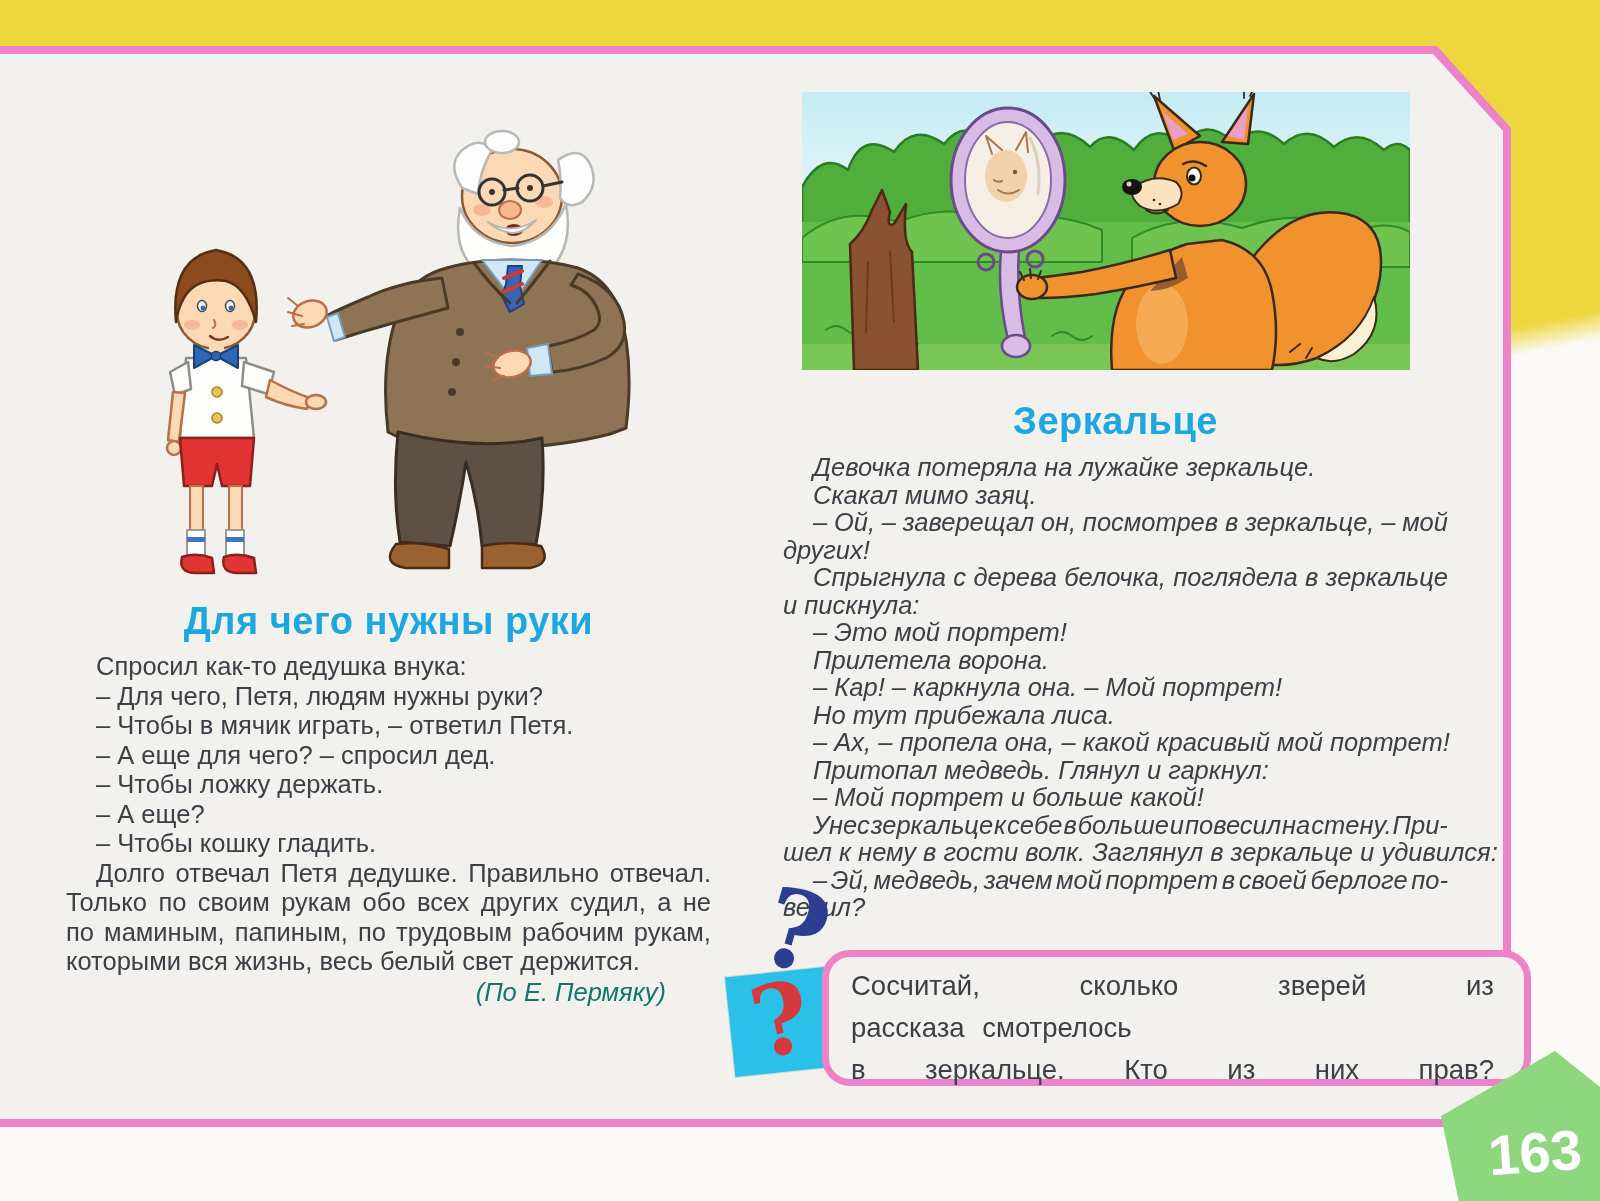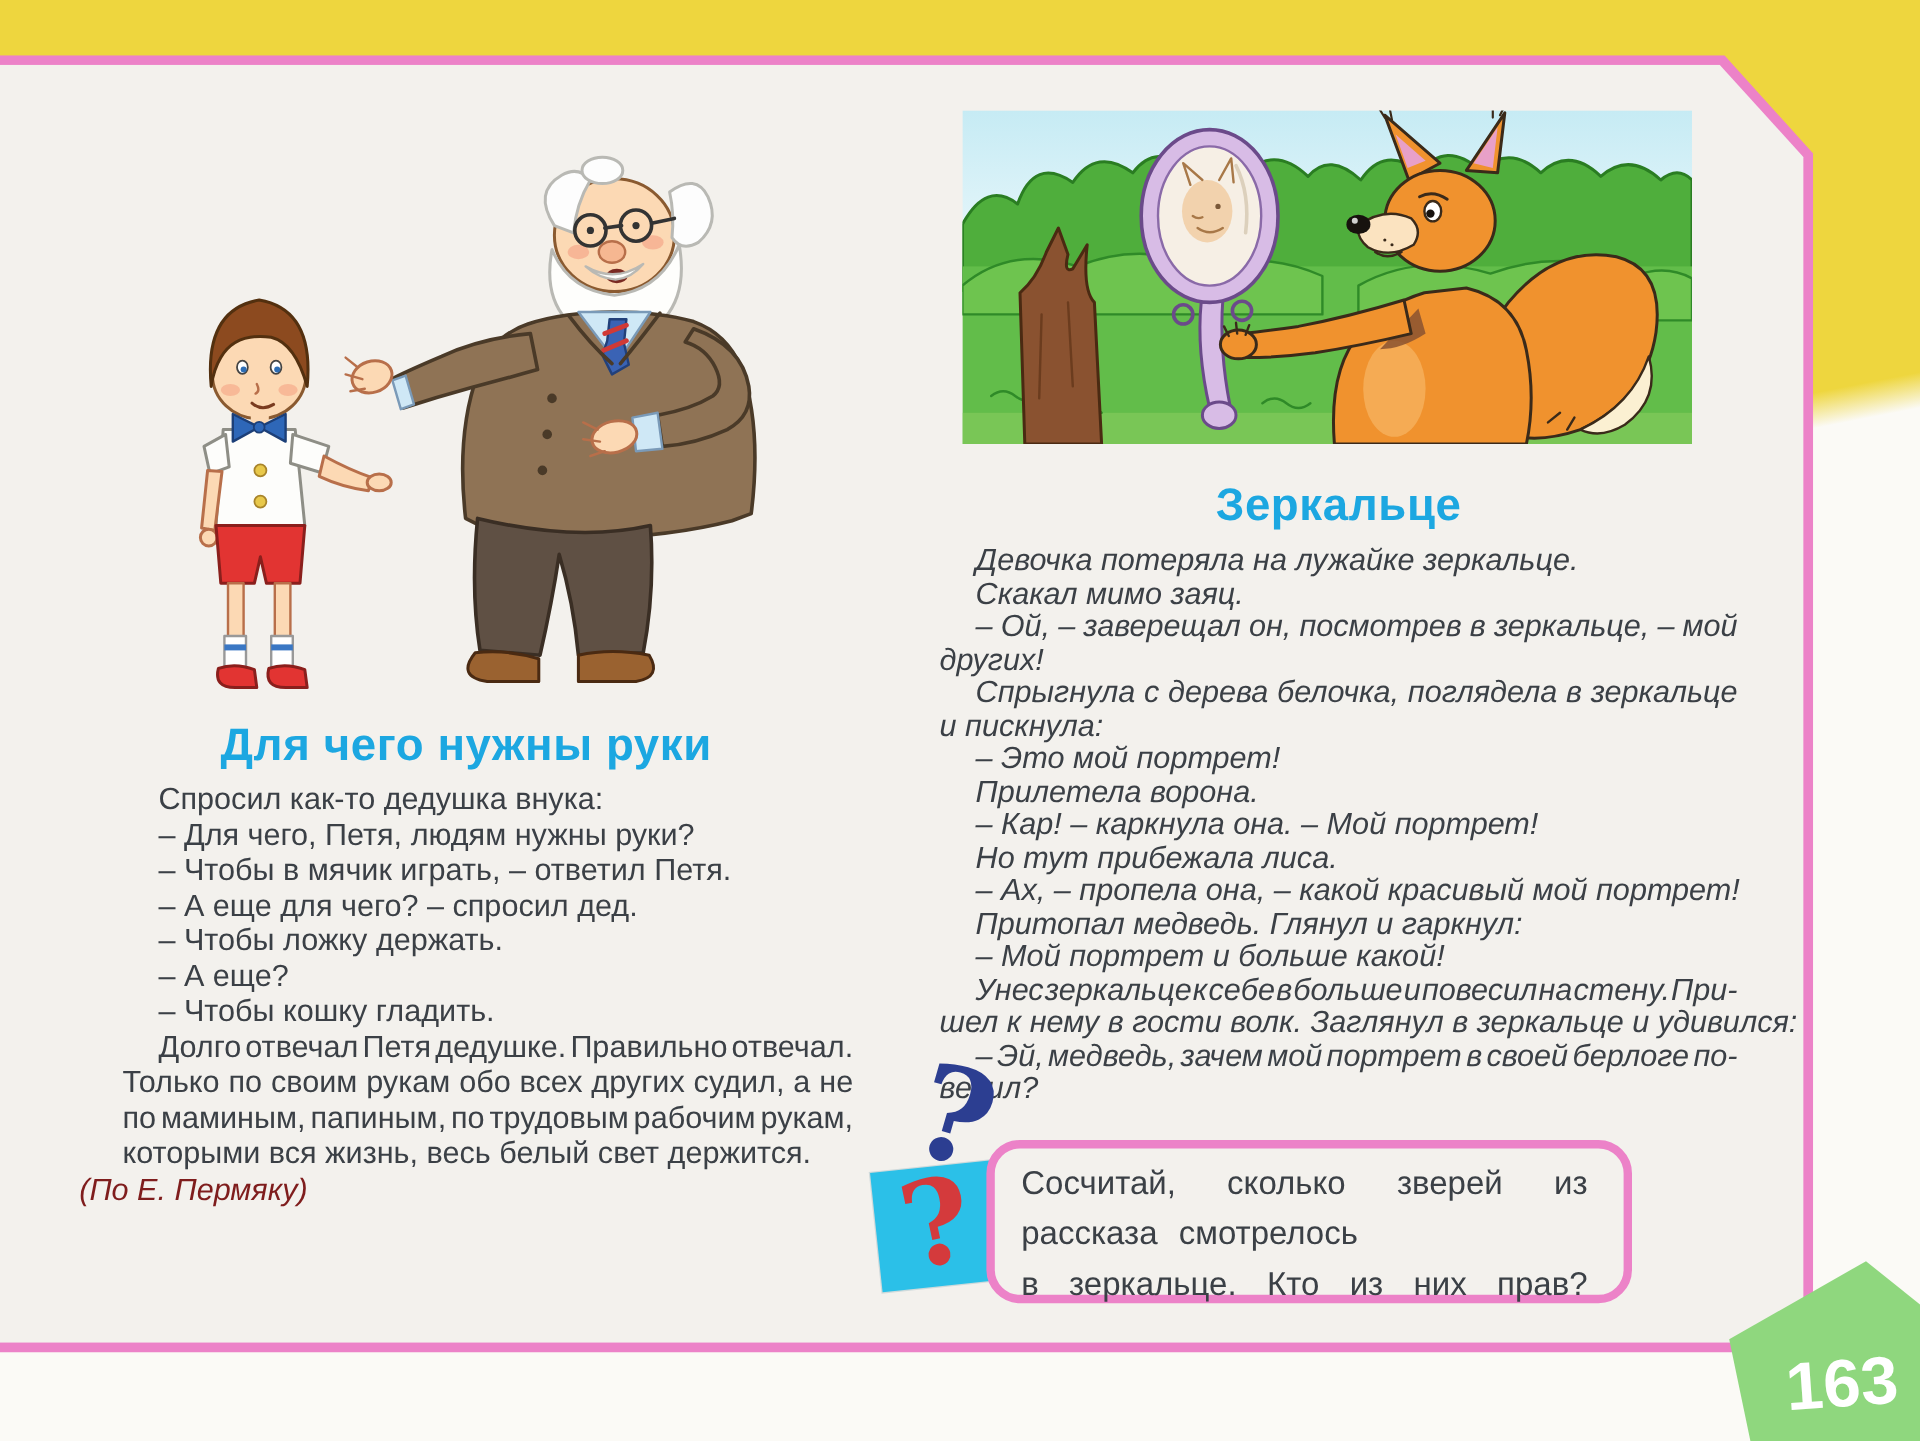--- a/index.html
+++ b/index.html
@@ -12,34 +12,34 @@
     background:linear-gradient(169deg,#eed63e 0%,#eed63e 58%,rgba(238,214,62,0) 63%);}
   .page-pink{position:absolute;left:0;top:0;width:1600px;height:1201px;background:#ec82c8;
     clip-path:polygon(0 46px,1437px 46px,1511px 128px,1511px 1127px,0 1127px);}
   .page-paper{position:absolute;left:0;top:0;width:1600px;height:1201px;background:#f3f1ed;
     clip-path:polygon(0 54px,1433px 54px,1503px 131px,1503px 1119px,0 1119px);}
   .content{position:absolute;left:0;top:0;width:1600px;height:1201px;}
 
   .story{position:absolute;color:#3b4046;}
   .story-line{white-space:nowrap;}
   .left-story{left:66px;top:652px;width:645px;font-size:25.5px;}
-  .left-story .story-line{line-height:29.5px;height:29.5px;margin-left:36px;}
+  .left-story .story-line{line-height:29.5px;height:29.5px;}
   .right-story{left:783px;top:454px;width:665px;font-size:25.5px;font-style:italic;}
   .right-story .story-line{line-height:27.5px;height:27.5px;}
   .story-line.indent{padding-left:30px;}
   .story-line.just{display:flex;justify-content:space-between;}
 
   .title{position:absolute;text-align:center;font-weight:bold;font-size:38px;color:#1ca7e1;letter-spacing:.5px;}
   .title-left{left:66px;top:600px;width:645px;}
   .title-right{left:783px;top:400px;width:665px;}
 
-  .attribution{position:absolute;left:66px;top:978px;width:600px;text-align:left;
-    font-style:italic;font-size:25.5px;color:#7f1d1d;}
-
-  .task-box{position:absolute;left:822px;top:950px;width:538px;height:136px;
+  .attribution{position:absolute;left:66px;top:978px;width:600px;text-align:right;
+    font-style:italic;font-size:25.5px;color:#0f766e;}
+
+  .task-box{position:absolute;left:822px;top:950px;width:709px;height:136px;
     border:7px solid #ec82c8;border-radius:28px;box-sizing:border-box;
     padding:8px 30px 0 22px;background:#f3f1ed;}
   .task-line{font-size:27.5px;line-height:42px;height:42px;color:#3b4046;white-space:nowrap;}
   .task-line.just{display:flex;justify-content:space-between;}
   .task-line.gap{word-spacing:10px;}
 
   .qmark-icon{position:absolute;left:718px;top:880px;width:170px;height:210px;}
   .q-square{position:absolute;left:12px;top:92px;width:100px;height:100px;background:#2bc0e8;
     transform:rotate(-6deg);box-shadow:0 0 0 1px rgba(0,90,120,.15);}
   .q-blue{position:absolute;left:46px;top:-12px;font-size:108px;font-weight:bold;color:#2c3e91;

